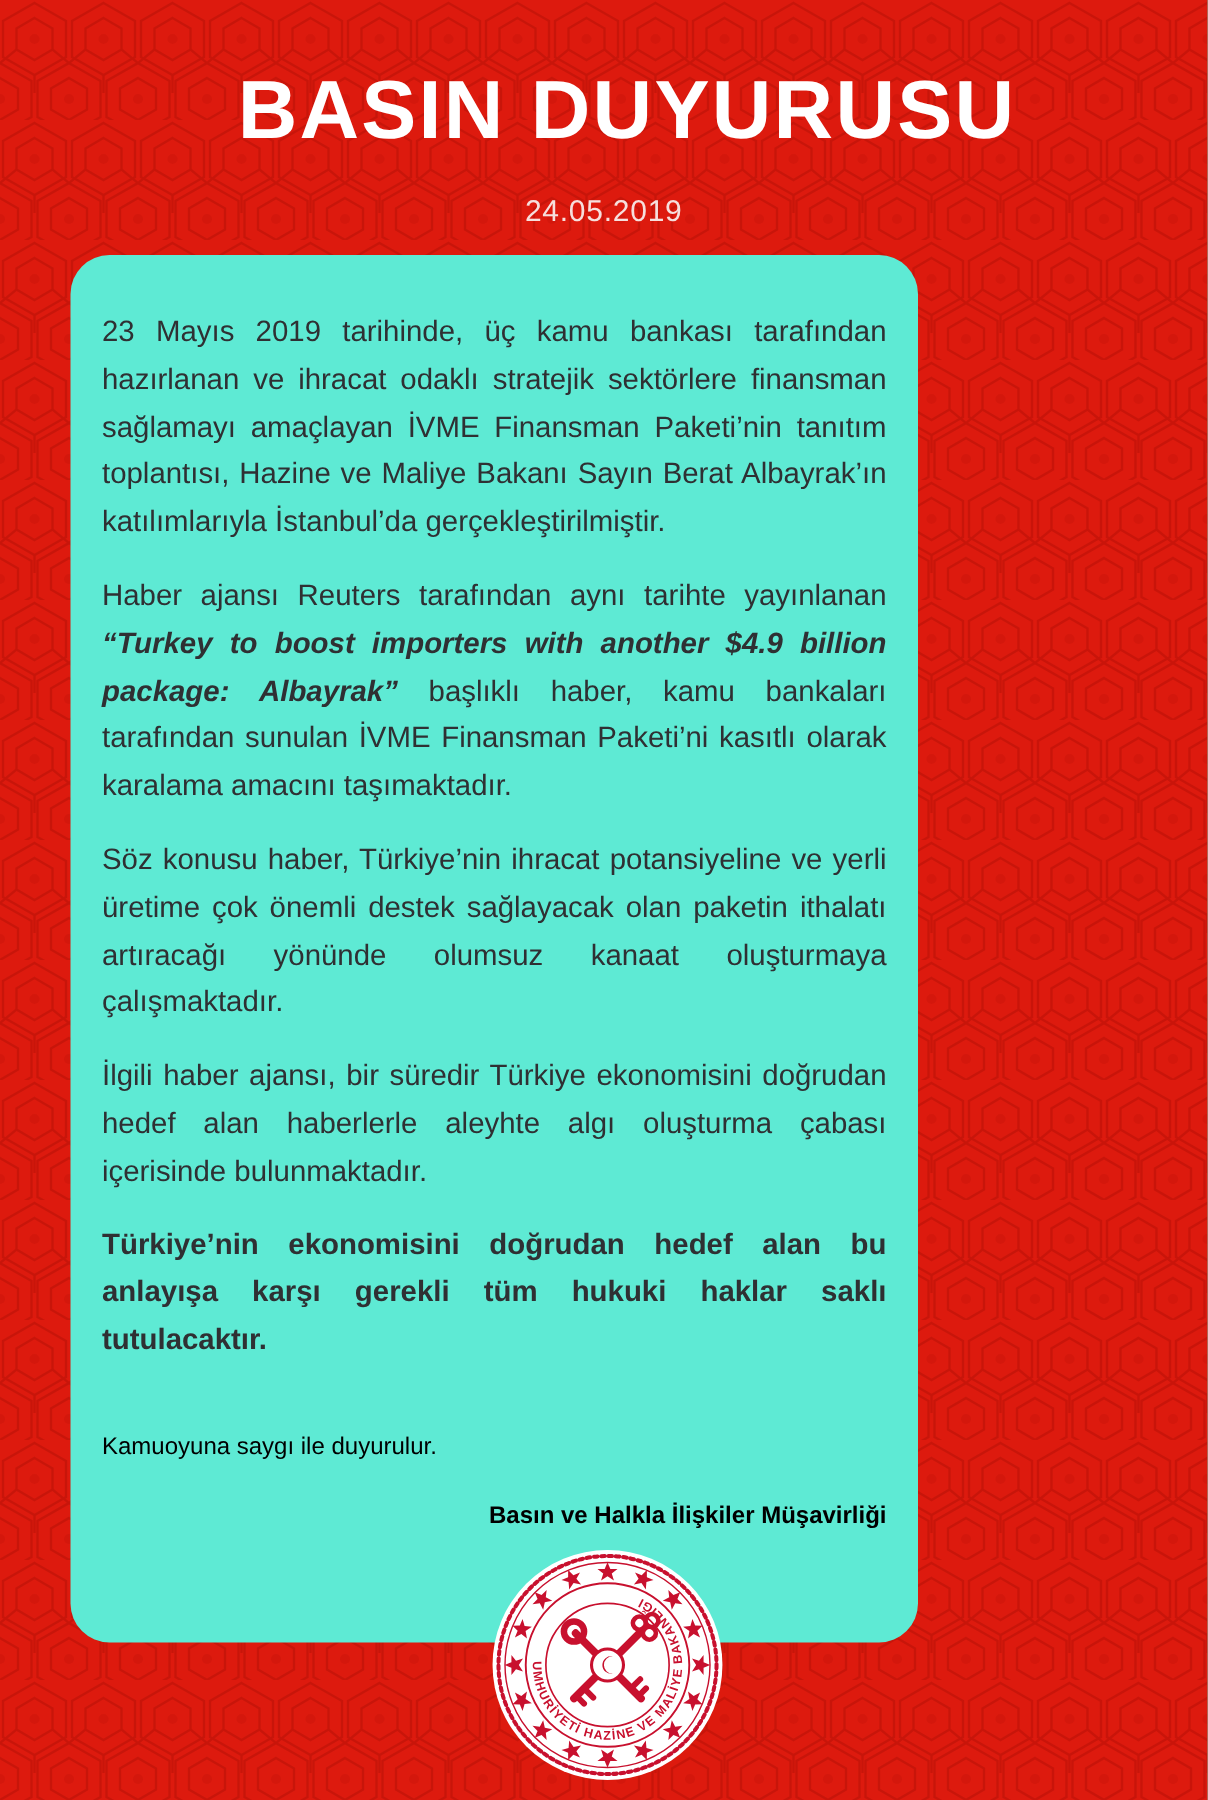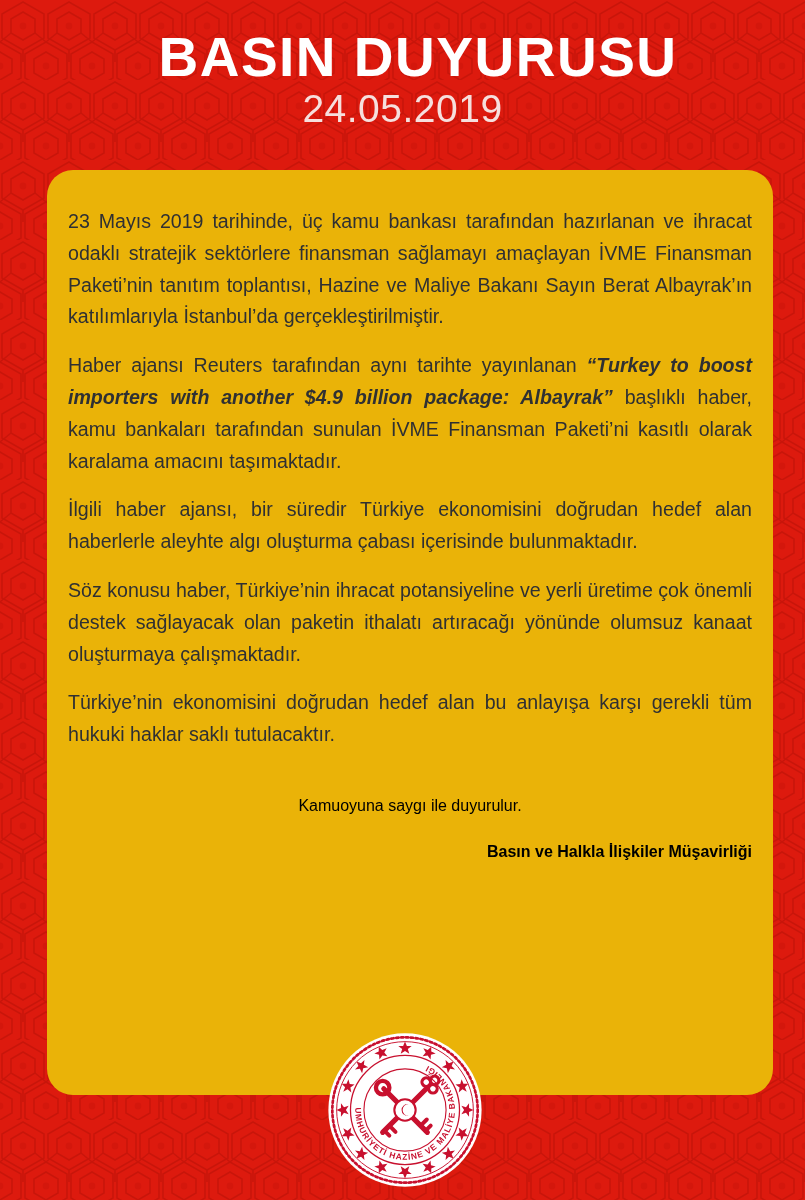--- a/index.html
+++ b/index.html
@@ -33,75 +33,76 @@
   #header {
     position: absolute;
     top: 0;
     left: 0;
     width: 805px;
     height: 170px;
     text-align: center;
     z-index: 3;
   }
   #title {
-    margin: 0;
+    margin: 16px;
     padding-top: 26px;
     font-size: 55px;
     line-height: 62px;
     font-weight: 700;
     color: #ffffff;
     letter-spacing: 1.5px;
     font-family: "Liberation Sans", sans-serif;
     padding-left: 31px;
   }
   #date {
     margin: 0;
     padding-top: 4px;
-    font-size: 39px;
+    font-size: 20px;
     line-height: 34px;
     font-weight: 300;
     color: #f6dfdd;
     letter-spacing: 0.5px;
   }
 
   
   #card {
     position: absolute;
     left: 47px;
     top: 170px;
-    width: 726px;
+    width: 565px;
     height: 925px;
-    background: #eab308;
+    background: #5eead4;
     border-radius: 26px;
     z-index: 2;
     box-sizing: border-box;
     padding: 36px 21px 0 21px;
   }
 
   #body-text {
     font-size: 19.6px;
     line-height: 31.8px;
     color: #2f3033;
     text-align: justify;
     text-justify: inter-word;
     font-weight: 400;
   }
   #body-text p {
     margin: 0 0 17px 0;
   }
   #body-text p:last-of-type {
     margin-bottom: 0;
+    font-weight: bold;
   }
   .quote-em {
     font-style: italic;
     font-weight: 700;
   }
   #closing {
     margin-top: 46px !important;
-    text-align: center;
+    text-align: left;
   }
   #signature {
     margin-top: 28px !important;
     font-weight: 700;
     text-align: right;
   }
 
   
   #emblem {
     position: absolute;
@@ -141,22 +142,22 @@
 
   <div id="header">
     <h1 id="title">BASIN DUYURUSU</h1>
     <p id="date">24.05.2019</p>
   </div>
 
   <div id="card">
     <div id="body-text">
         <p>23 Mayıs 2019 tarihinde, üç kamu bankası tarafından hazırlanan ve ihracat odaklı stratejik sektörlere finansman sağlamayı amaçlayan İVME Finansman Paketi’nin tanıtım toplantısı, Hazine ve Maliye Bakanı Sayın Berat Albayrak’ın katılımlarıyla İstanbul’da gerçekleştirilmiştir.</p>
         <p>Haber ajansı Reuters tarafından aynı tarihte yayınlanan <span class="quote-em">“Turkey to boost importers with another $4.9 billion package: Albayrak”</span> başlıklı haber, kamu bankaları tarafından sunulan İVME Finansman Paketi’ni kasıtlı olarak karalama amacını taşımaktadır.</p>
+        <p>Söz konusu haber, Türkiye’nin ihracat potansiyeline ve yerli üretime çok önemli destek sağlayacak olan paketin ithalatı artıracağı yönünde olumsuz kanaat oluşturmaya çalışmaktadır.</p>
         <p>İlgili haber ajansı, bir süredir Türkiye ekonomisini doğrudan hedef alan haberlerle aleyhte algı oluşturma çabası içerisinde bulunmaktadır.</p>
-        <p>Söz konusu haber, Türkiye’nin ihracat potansiyeline ve yerli üretime çok önemli destek sağlayacak olan paketin ithalatı artıracağı yönünde olumsuz kanaat oluşturmaya çalışmaktadır.</p>
         <p>Türkiye’nin ekonomisini doğrudan hedef alan bu anlayışa karşı gerekli tüm hukuki haklar saklı tutulacaktır.</p>
       </div>
     <p id="closing">Kamuoyuna saygı ile duyurulur.</p>
     <p id="signature">Basın ve Halkla İlişkiler Müşavirliği</p>
   </div>
 
   <svg id="emblem" viewBox="0 0 200 200" aria-hidden="true">
     <defs>
       <path id="ringpath" d="M 100,100 m -74,0 a 74,74 0 1,1 148,0 a 74,74 0 1,1 -148,0"></path>
       <path id="ringpath-rev" d="M 100,100 m -63,0 a 63,63 0 1,0 126,0 a 63,63 0 1,0 -126,0"></path>

